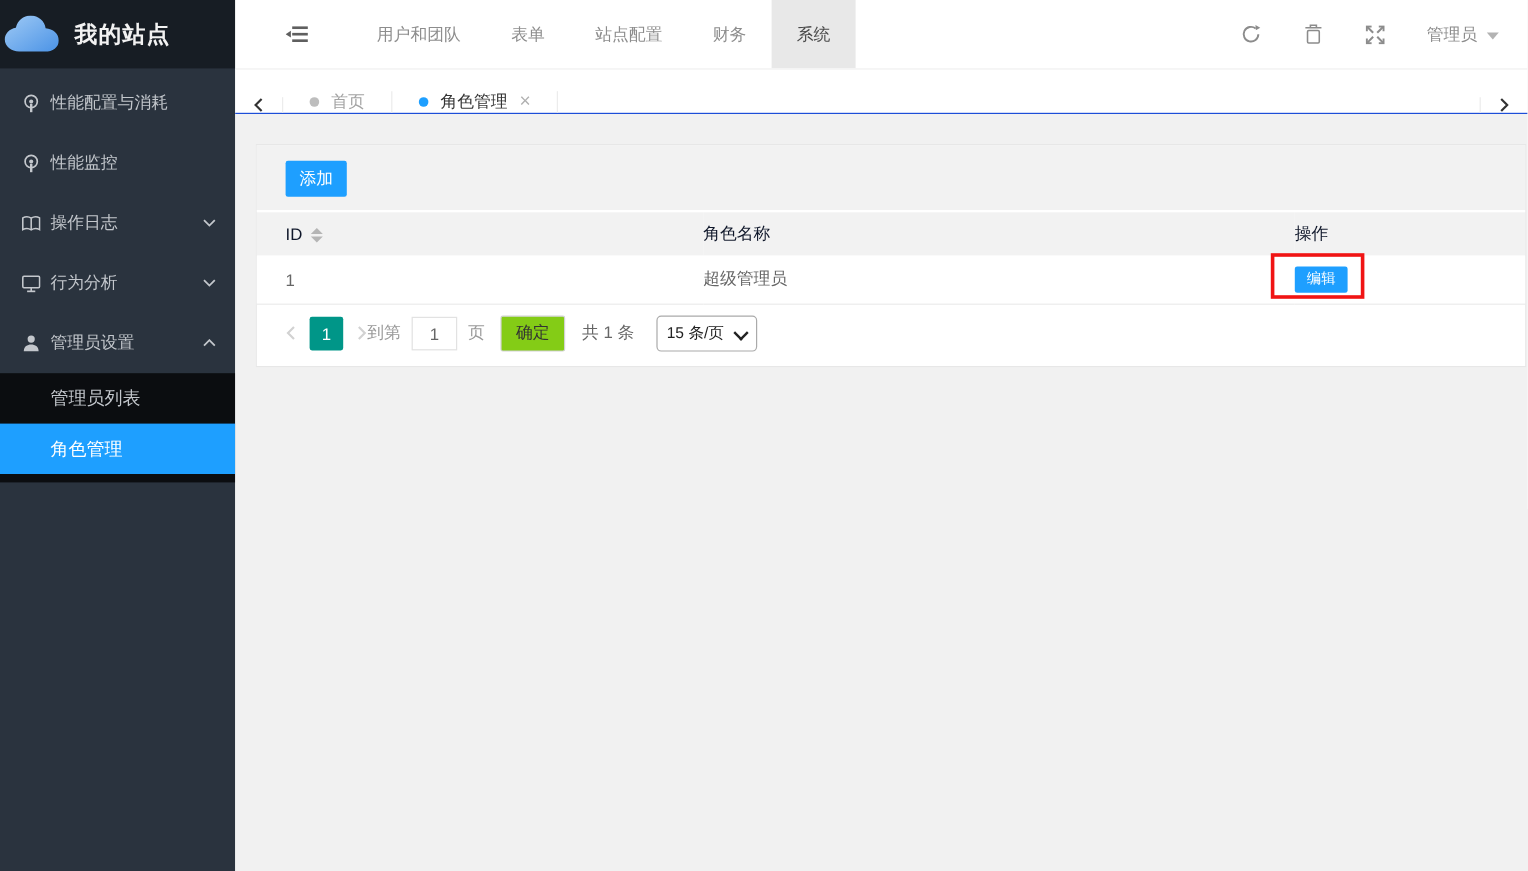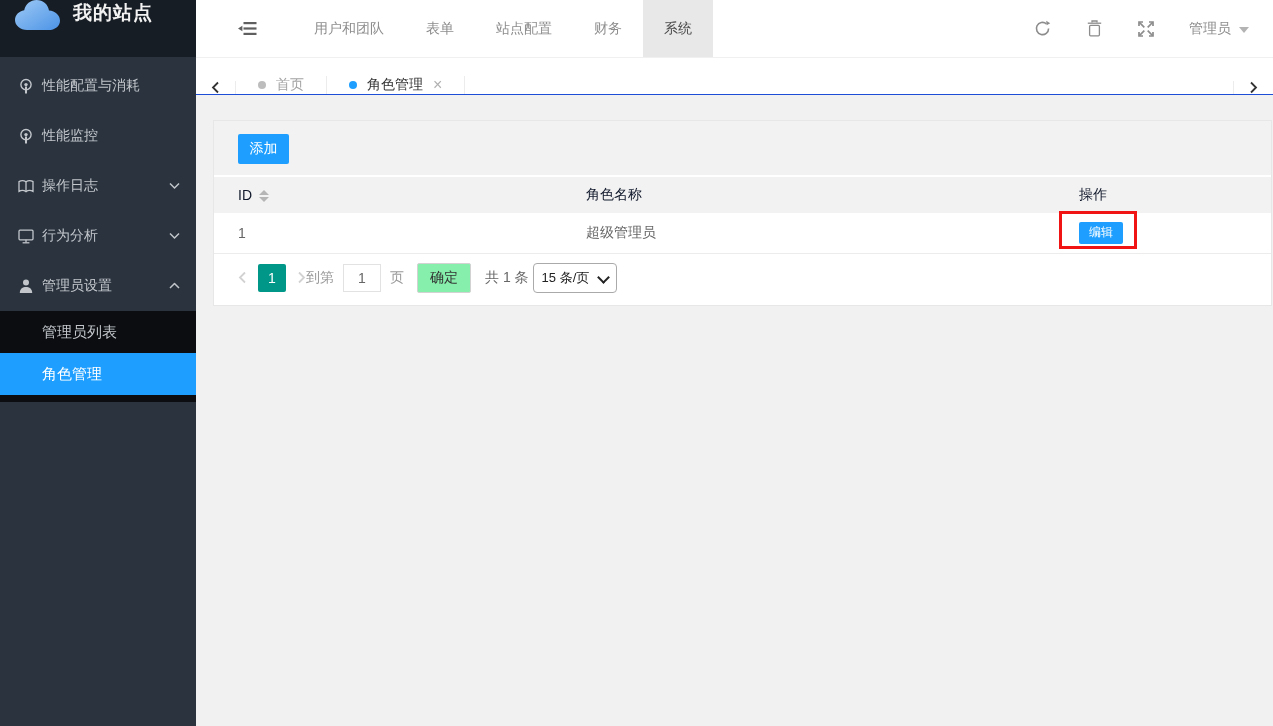--- a/index.html
+++ b/index.html
@@ -1,21 +1,21 @@
 <!DOCTYPE html>
 <html><head>
 <meta charset="utf-8">
 <style>
   * { margin:0; padding:0; box-sizing:border-box; }
   html,body { width:1273px; height:726px; overflow:hidden; font-family:"Liberation Sans","DejaVu Sans",sans-serif; }
   .app { position:relative; width:1273px; height:726px; display:flex; background:#f1f1f1; }
 
   
   .sidebar { width:196px; height:726px; background:#2a333e; flex:none; display:flex; flex-direction:column; }
-  .logo { height:57px; background:#171d24; display:flex; align-items:flex-start; padding-left:14px; flex:none; }
+  .logo { height:57px; background:#171d24; display:flex; align-items:center; padding-left:3px; flex:none; }
   .logo-text { color:#f2f2f2; font-size:19px; font-weight:bold; margin-left:13px; letter-spacing:1px; }
   .side-nav { padding-top:4px;font-family:Liberation Serif, serif; }
   .side-item { height:50px; display:flex; align-items:center; padding-left:18px; position:relative; color:#c3c7cc; font-size:14px; cursor:pointer; }
   .side-item .s-icon { width:16px; height:16px; margin-right:8px; display:inline-flex; align-items:center; justify-content:center; }
   .side-item .chev { position:absolute; right:16px; top:50%; transform:translateY(-50%); }
   .submenu { background:#0b0d10; padding-bottom:7px; }
   .sub-item { height:42px; display:flex; align-items:center; padding-left:42px; color:#c3c7cc; font-size:15px; cursor:pointer; }
   .sub-item.active { background:#1E9FFF; color:#fff; }
 
   
@@ -60,23 +60,23 @@
   .sort .up { border-bottom:5px solid #b5b5b5; margin-bottom:2px; }
   .sort .dn { border-top:5px solid #b5b5b5; }
   .btn-edit { background:#1E9FFF; color:#fff; border:none; border-radius:2px; height:22px; padding:0 10px; font-size:12px; cursor:pointer; font-family:inherit; }
 
   .pagination { display:flex; align-items:center; padding:9px 0 12px 24px; font-size:14px; }
   .pg-arrow { color:#d2d2d2; display:flex; align-items:center; cursor:pointer; }
   .pg-num { width:28px; height:28px; background:#009688; color:#fff; border-radius:2px; display:flex; align-items:center; justify-content:center; margin:0 11px; font-size:14px; cursor:pointer; }
   .pg-goto { color:#999; }
   .pg-input { width:38px; height:28px; border:1px solid #e2e2e2; text-align:center; color:#666; font-size:14px; margin:0 9px; font-family:inherit; }
   .pg-unit { color:#999; }
-  .btn-confirm { height:30px; padding:0 12px; background:#86efac; border:1px solid #d2d2d2; border-radius:2px; color:#333; font-size:14px; margin-left:13px; cursor:pointer; font-family:inherit; }
+  .btn-confirm { height:30px; padding:0 12px; background:#84cc16; border:1px solid #d2d2d2; border-radius:2px; color:#333; font-size:14px; margin-left:13px; cursor:pointer; font-family:inherit; }
   .pg-total { color:#666; margin-left:14px; }
-  .pg-select-wrap { position:relative; margin-left:4px; }
+  .pg-select-wrap { position:relative; margin-left:18px; }
   .pg-select { height:30px; border:1px solid #aaa; border-radius:4px; background:#fff; color:#222; font-size:13px; padding:0 26px 0 8px; appearance:none; -webkit-appearance:none; font-family:inherit; cursor:pointer; }
   .pg-select-wrap::after { content:""; position:absolute; right:9px; top:10px; width:7px; height:7px; border-right:2px solid #222; border-bottom:2px solid #222; transform:rotate(45deg); pointer-events:none; }
 
   
   .annotation { position:absolute; left:1059px; top:211px; width:78px; height:38px; border:3px solid #f01414; pointer-events:none; z-index:50; }
 
   svg { display:block; }
 </style>
 </head>
 <body>

